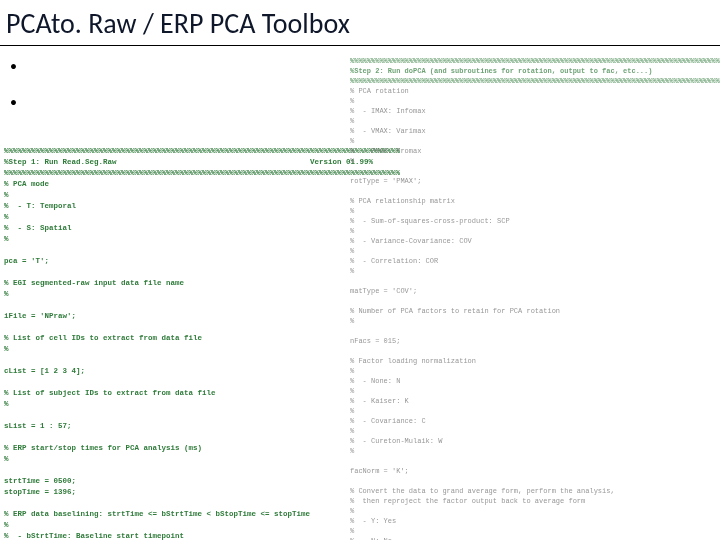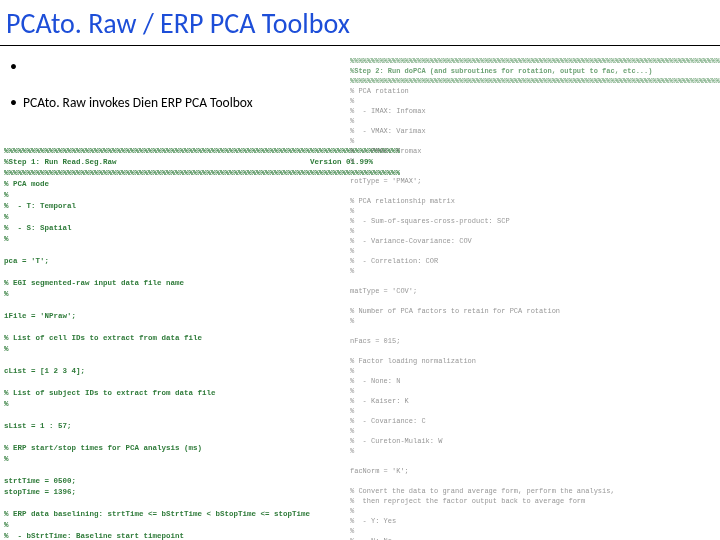--- a/index.html
+++ b/index.html
@@ -7,21 +7,21 @@
     width: 720px;
     height: 540px;
     background: #fff;
     font-family: Calibri, "Segoe UI", sans-serif;
     position: relative;
     overflow: hidden;
   }
   .title {
     font-size: 28px;
     font-weight: 400;
-    color: #1d4ed8;
+    color: #0f172a;
     padding: 6px 0 4px 6px;
     border-bottom: 1px solid #000;
     margin-bottom: 12px;
     letter-spacing: 0px;
   }
   .bullets {
     padding-left: 10px;
   }
   .bullet {
     font-size: 13.5px;
@@ -67,21 +67,20 @@
 <body>
 
 <div class="title">PCAto. Raw / ERP PCA Toolbox</div>
 
 <div class="bullets">
   <div class="bullet">
     <span class="dot">•</span>
   </div>
   <div class="bullet">
     <span class="dot">•</span>
-    <span>PCAto. Raw invokes Dien ERP PCA Toolbox</span>
   </div>
 </div>
 
 <pre class="code-left">%%%%%%%%%%%%%%%%%%%%%%%%%%%%%%%%%%%%%%%%%%%%%%%%%%%%%%%%%%%%%%%%%%%%%%%%%%%%%%%%%%%%%%%%
 %Step 1: Run Read.Seg.Raw                                           Version 01.99%
 %%%%%%%%%%%%%%%%%%%%%%%%%%%%%%%%%%%%%%%%%%%%%%%%%%%%%%%%%%%%%%%%%%%%%%%%%%%%%%%%%%%%%%%%
 % PCA mode
 %
 %  - T: Temporal
 %

